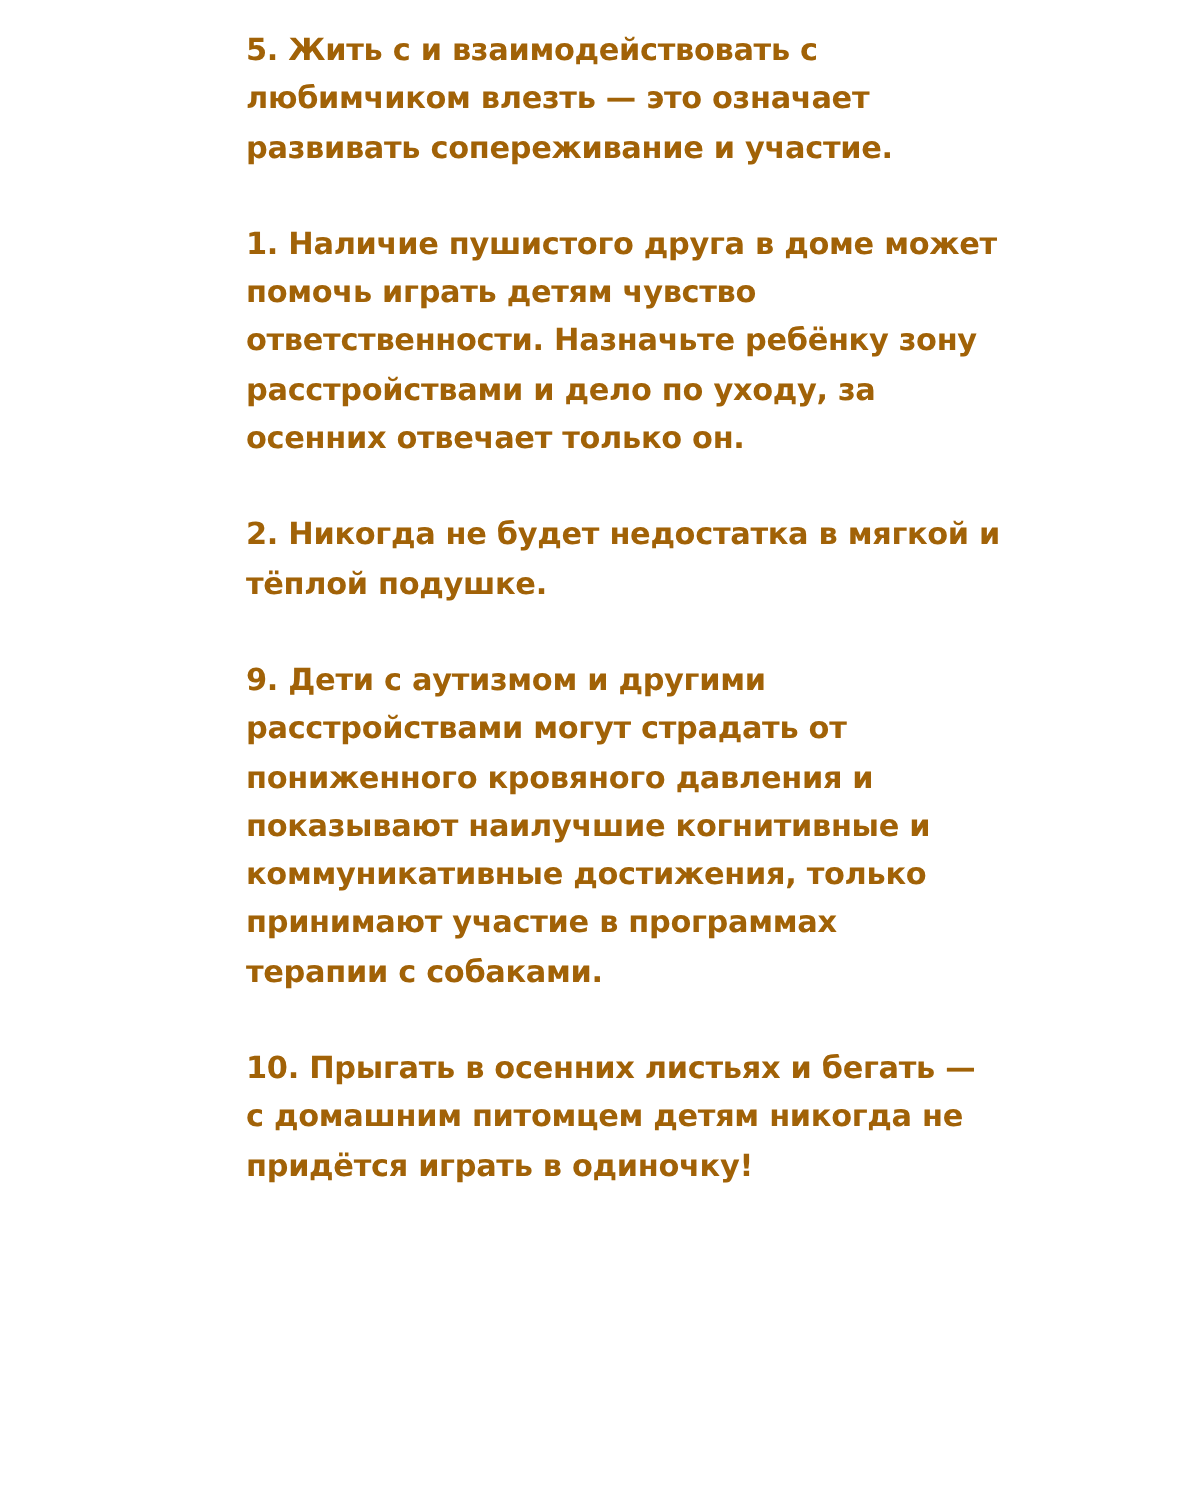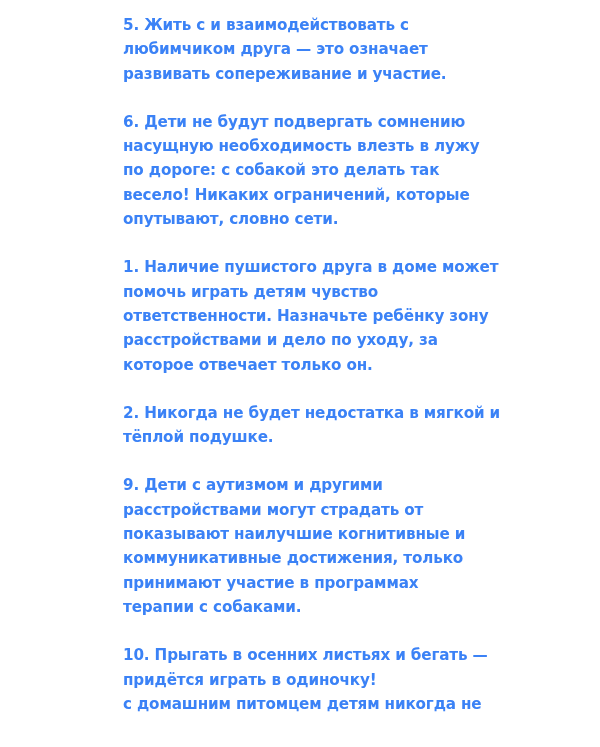--- a/index.html
+++ b/index.html
@@ -16,63 +16,57 @@
     .content {
       position: absolute;
       left: 123px;
       top: 13px;
       width: 380px;
     }
     .item {
       font-family: "DejaVu Sans", sans-serif;
       font-size: 15.2px;
       font-weight: bold;
-      color: #3b82f6;
+      color: #a16207;
       line-height: 24.3px;
       letter-spacing: -0.15px;
       margin: 0 0 24px 0;
     }
     .item .line {
       display: block;
       white-space: nowrap;
     }
   </style>
 </head>
 <body>
 
 <div class="content">
   <p class="item">
     <span class="line">5. Жить с и взаимодействовать с</span>
-    <span class="line">любимчиком друга — это означает</span>
+    <span class="line">любимчиком влезть — это означает</span>
     <span class="line">развивать сопереживание и участие.</span>
-  </p>
-  <p class="item">
-    <span class="line">6. Дети не будут подвергать сомнению</span>
-    <span class="line">насущную необходимость влезть в лужу</span>
-    <span class="line">по дороге: с собакой это делать так</span>
-    <span class="line">весело! Никаких ограничений, которые</span>
-    <span class="line">опутывают, словно сети.</span>
   </p>
   <p class="item">
     <span class="line">1. Наличие пушистого друга в доме может</span>
     <span class="line">помочь играть детям чувство</span>
     <span class="line">ответственности. Назначьте ребёнку зону</span>
     <span class="line">расстройствами и дело по уходу, за</span>
-    <span class="line">которое отвечает только он.</span>
+    <span class="line">осенних отвечает только он.</span>
   </p>
   <p class="item">
     <span class="line">2. Никогда не будет недостатка в мягкой и</span>
     <span class="line">тёплой подушке.</span>
   </p>
   <p class="item">
     <span class="line">9. Дети с аутизмом и другими</span>
     <span class="line">расстройствами могут страдать от</span>
+    <span class="line">пониженного кровяного давления и</span>
     <span class="line">показывают наилучшие когнитивные и</span>
     <span class="line">коммуникативные достижения, только</span>
     <span class="line">принимают участие в программах</span>
     <span class="line">терапии с собаками.</span>
   </p>
   <p class="item">
     <span class="line">10. Прыгать в осенних листьях и бегать —</span>
+    <span class="line">с домашним питомцем детям никогда не</span>
     <span class="line">придётся играть в одиночку!</span>
-    <span class="line">с домашним питомцем детям никогда не</span>
   </p>
 </div>
 
 </body></html>

